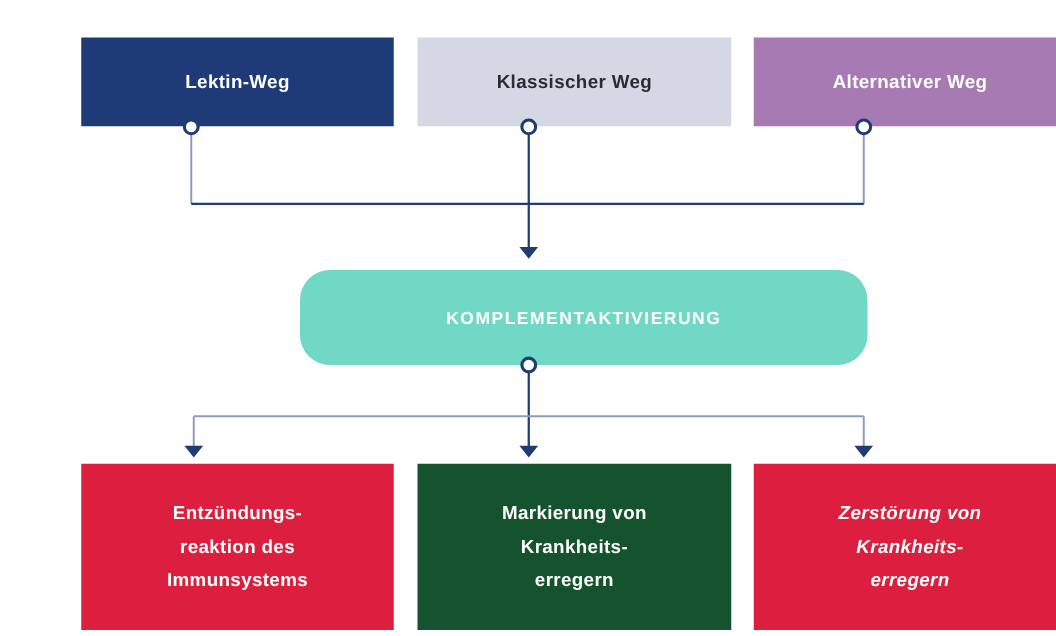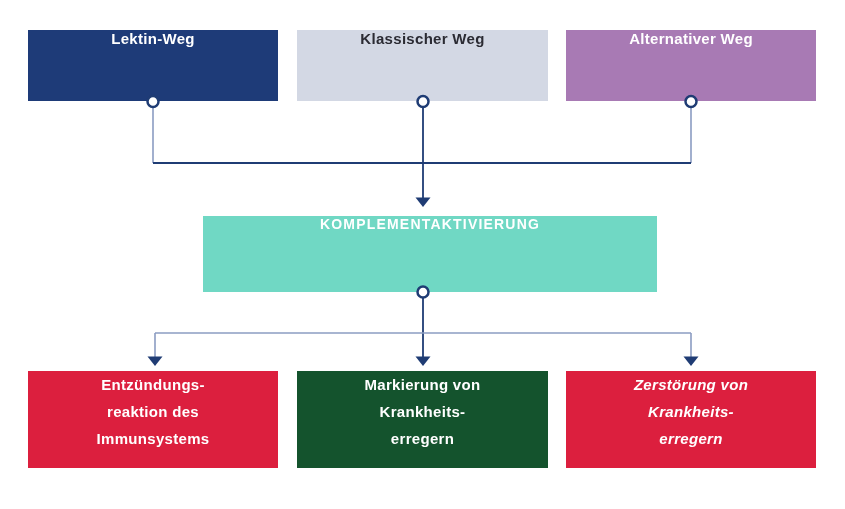--- a/index.html
+++ b/index.html
@@ -14,37 +14,39 @@
     overflow: hidden;
   }
   .canvas {
     position: relative;
     width: 845px; height: 509px;
     background: #ffffff;
   }
   .box {
     position: absolute;
     display: flex;
+    align-items: center;
     justify-content: center;
     text-align: center;
     font-weight: 700;
+    margin-left: 37px;
   }
   .box-label { display: block; }
   
   .top-box { top: 30px; height: 71px; font-size: 15px; letter-spacing: 0.3px; }
   .pos-col1 { left: 28px;  width: 250px; }
   .pos-col2 { left: 297px; width: 251px; }
   .pos-col3 { left: 566px; width: 250px; }
   
   .central-box {
     left: 203px; top: 216px; width: 454px; height: 76px;
     font-size: 14px; letter-spacing: 1.2px;
   }
   
-  .outcome-box { top: 371px; height: 97px; font-size: 15px; letter-spacing: 0.3px; }
+  .outcome-box { top: 371px; height: 133px; font-size: 15px; letter-spacing: 0.3px; }
   .outcome-box .box-label { line-height: 27px; }
   .outcome-line { display: block; }
   
   .connectors {
     position: absolute;
     left: 0; top: 0;
     width: 845px; height: 509px;
     pointer-events: none;
     z-index: 5;
   }
@@ -63,21 +65,21 @@
   </div>
 
   <div class="box top-box pos-col2" style="background-color: rgb(211, 216, 228); color: rgb(43, 43, 51);">
     <span class="box-label">Klassischer Weg</span>
   </div>
 
   <div class="box top-box pos-col3" style="background-color: rgb(168, 122, 180); color: rgb(255, 255, 255);">
     <span class="box-label">Alternativer Weg</span>
   </div>
 
-  <div class="box central-box" style="background-color: rgb(112, 216, 196); color: rgb(255, 255, 255);">
+  <div class="box central-box" style="background-color: rgb(112, 216, 196); color: rgb(255, 255, 255); border-radius: 24px;">
     <span class="box-label">KOMPLEMENTAKTIVIERUNG</span>
   </div>
 
   <div class="box outcome-box pos-col1" style="background-color: rgb(220, 31, 62); color: rgb(255, 255, 255);">
     <span class="box-label">
       <span class="outcome-line">Entzündungs-</span>
       <span class="outcome-line">reaktion des</span>
       <span class="outcome-line">Immunsystems</span>
     </span>
   </div>

